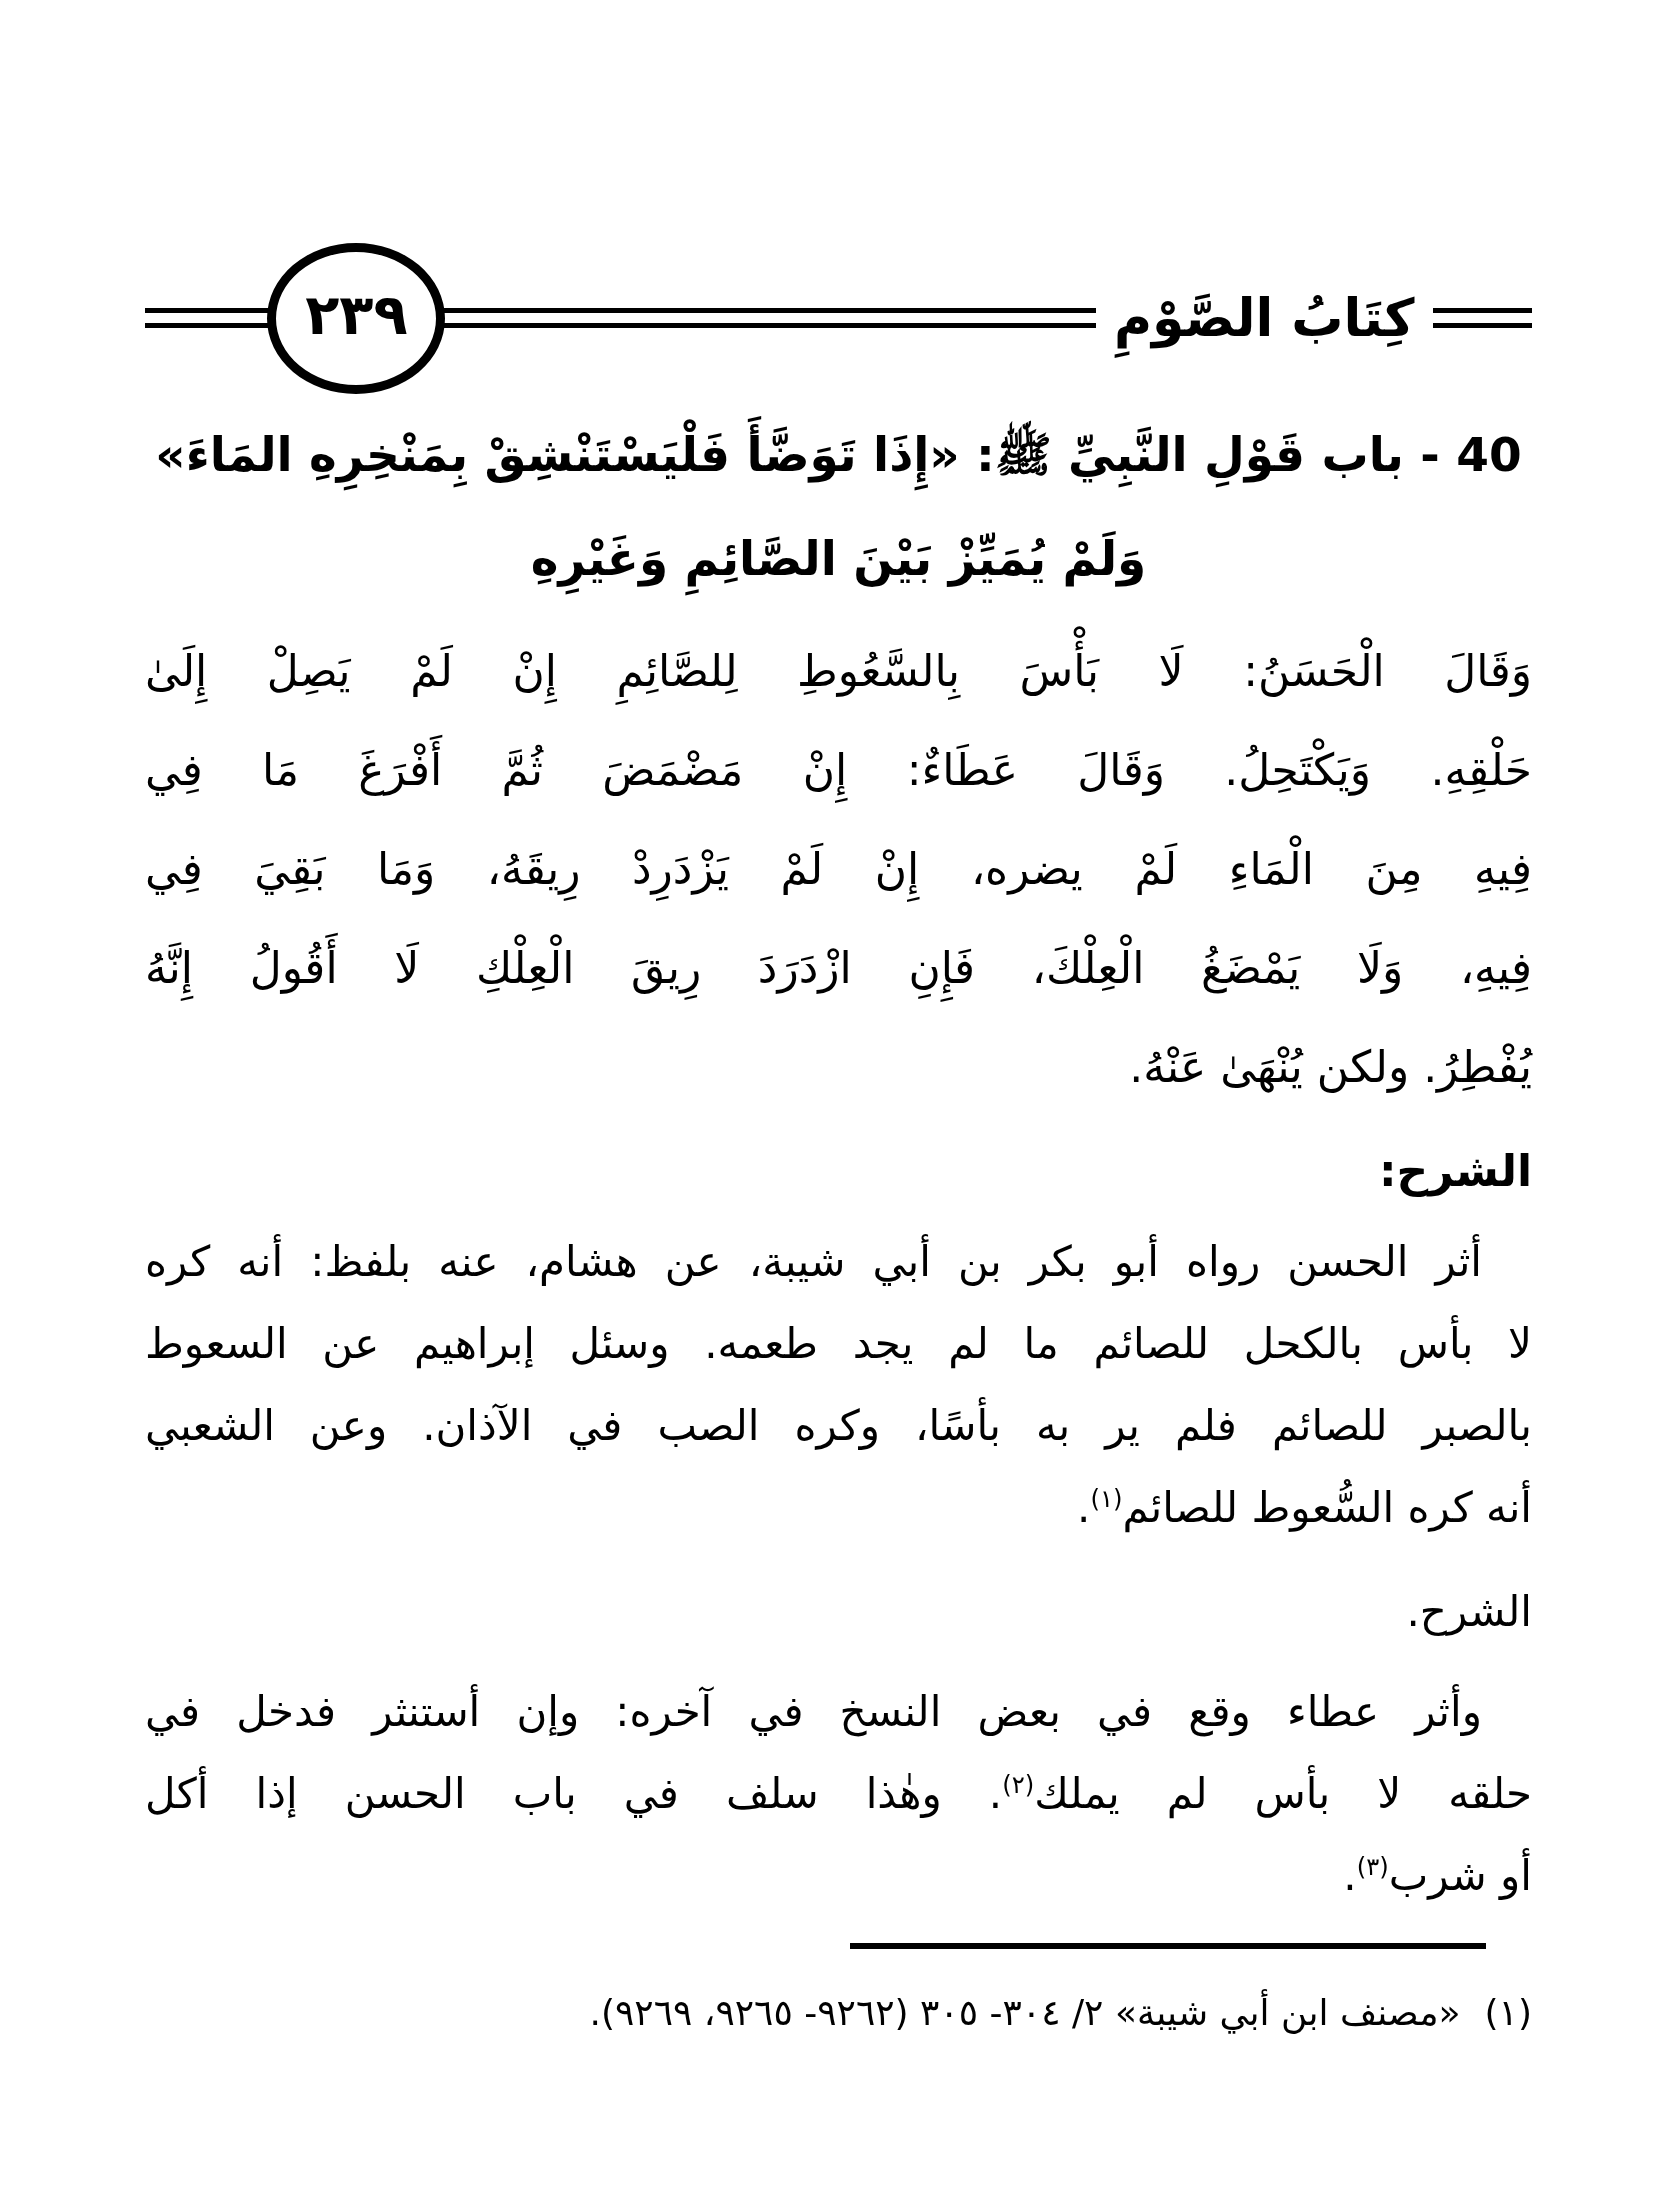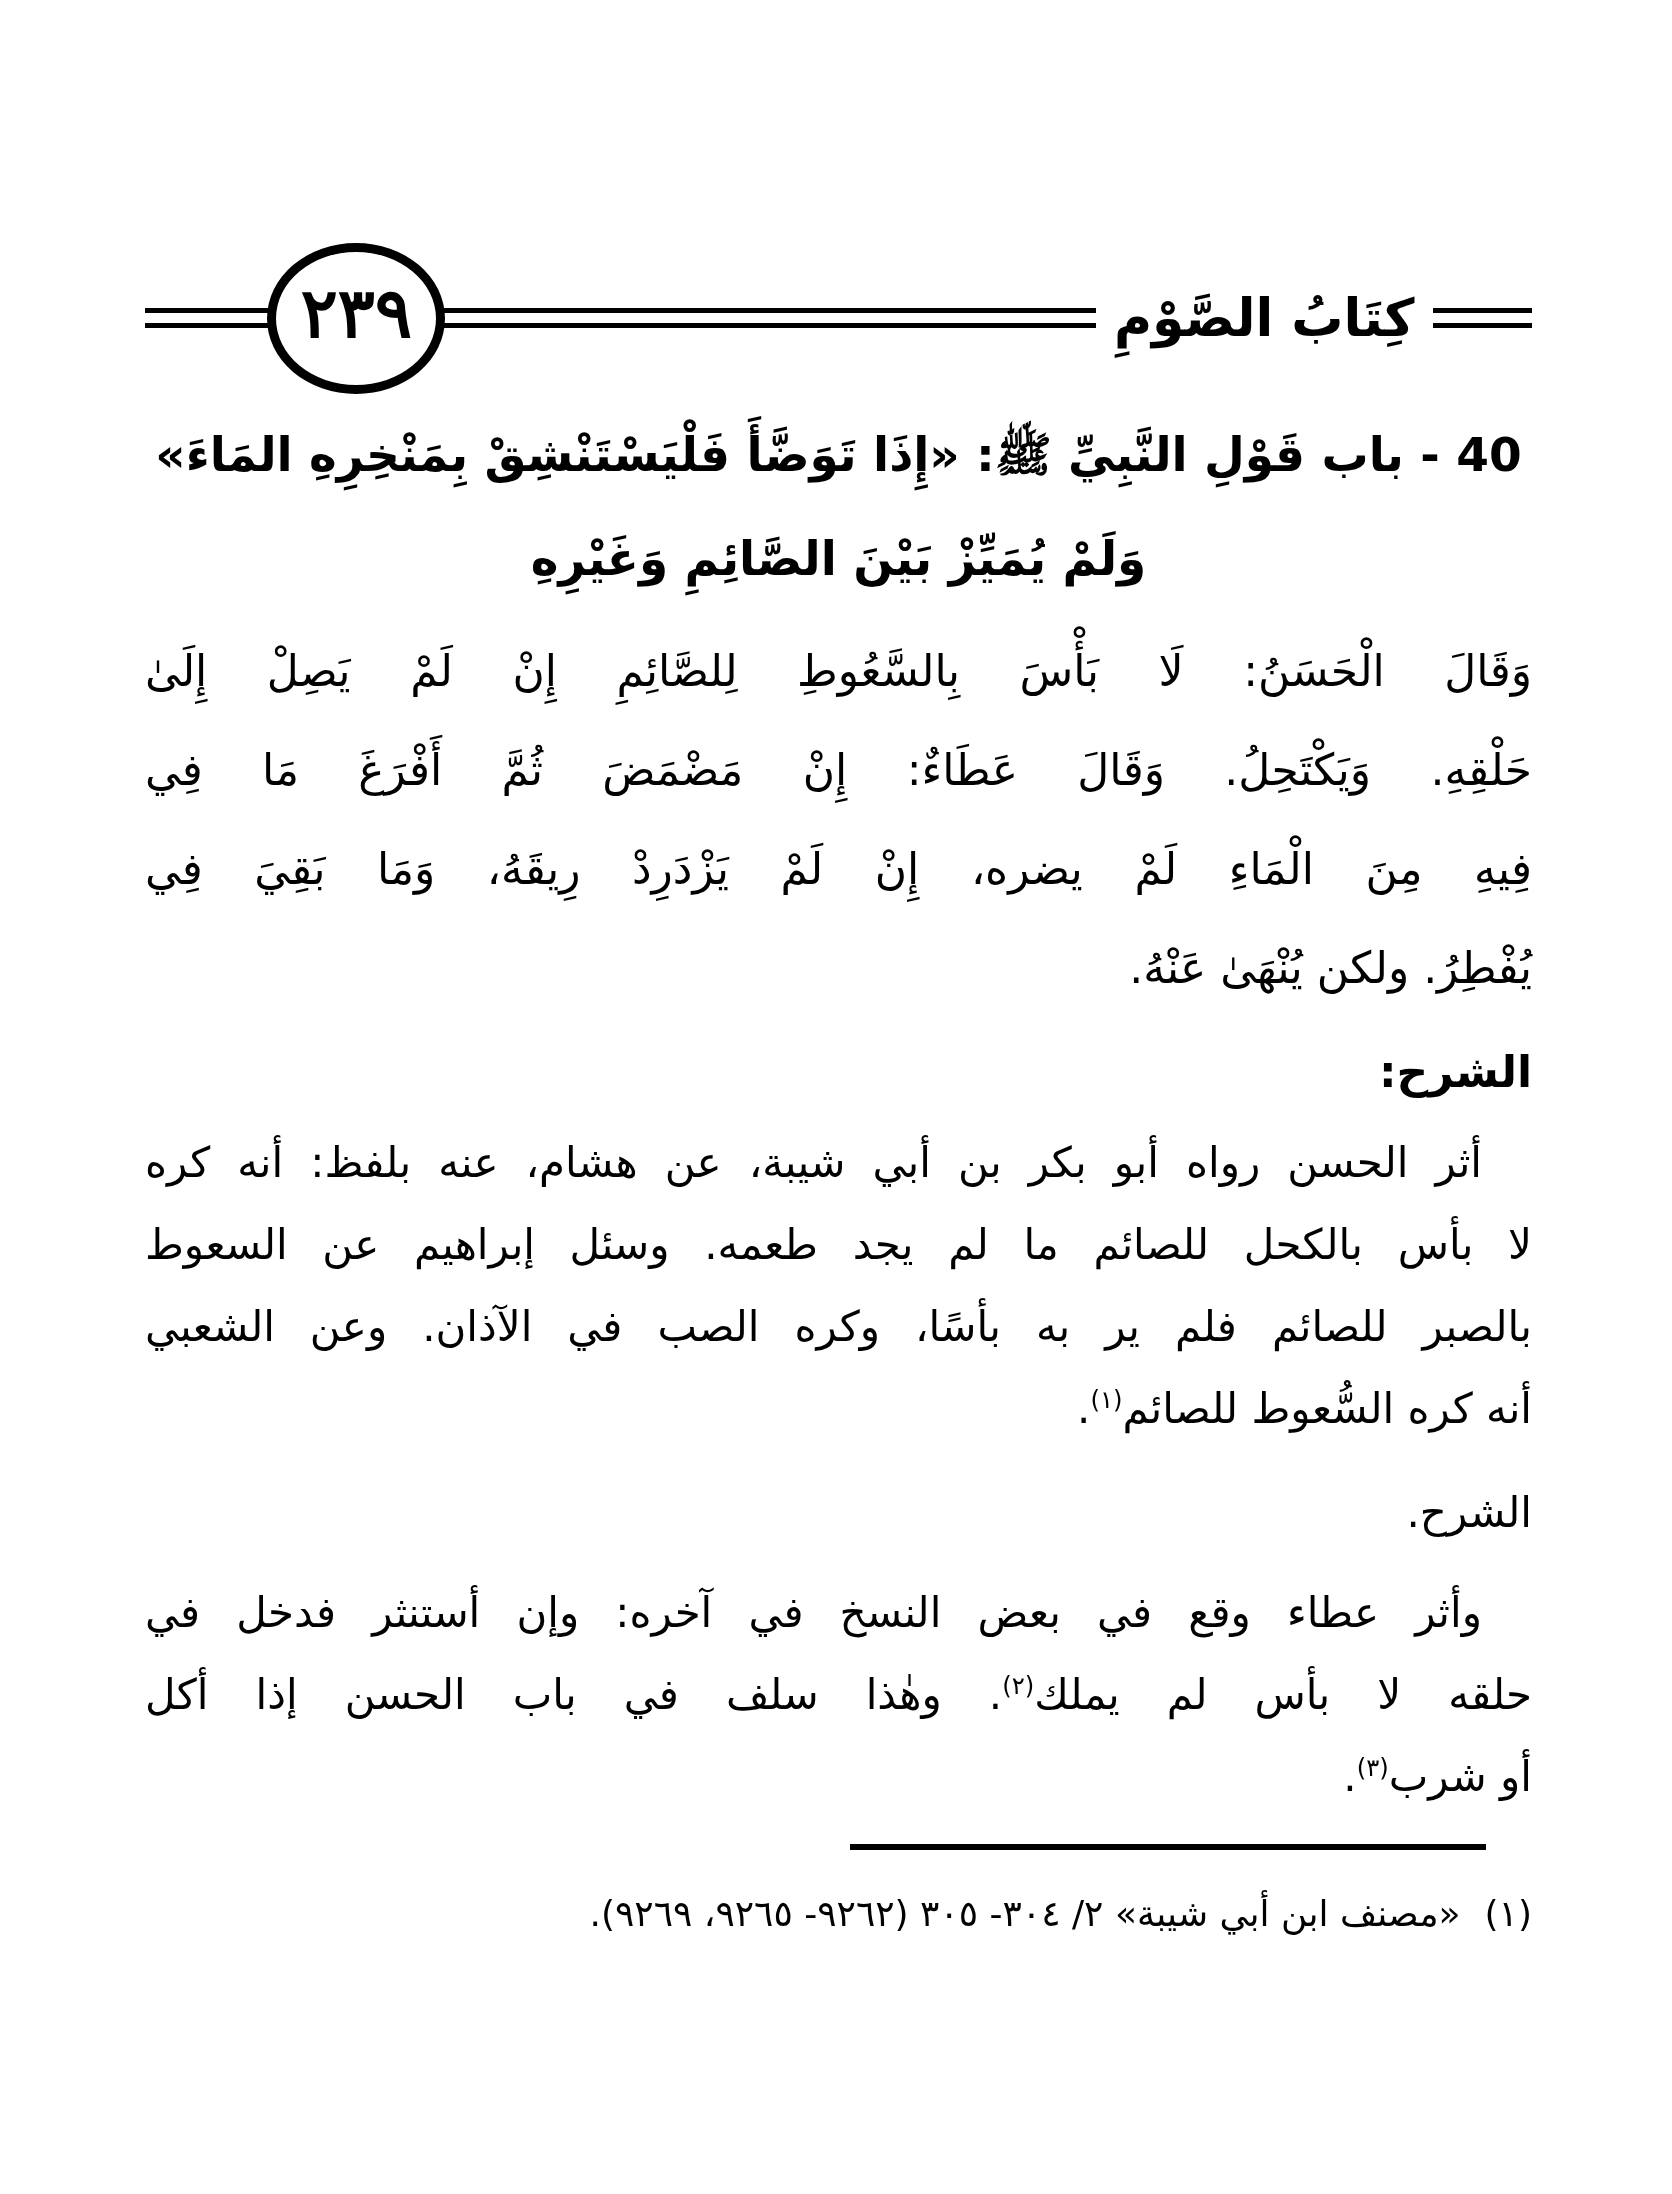--- a/index.html
+++ b/index.html
@@ -51,25 +51,24 @@
     border: 9.7px solid #000;
     border-radius: 50%;
     box-sizing: border-box;
     display: flex;
     align-items: center;
     justify-content: center;
     background: #fff;
     z-index: 2;
   }
   .page-badge span {
-    font-size: 69px;
+    font-size: 56px;
     font-weight: bold;
     line-height: 1;
     padding-bottom: 6.1px;
-    font-family: Liberation Serif, serif;
   }
 
   
   .chapter-title {
     margin-top: 5.3px;
     text-align: center;
     font-size: 47px;
     font-weight: bold;
     line-height: 105px;
     white-space: nowrap;
@@ -157,20 +156,21 @@
     <div class="dline stub-left"></div>
   </header>
 
   <div class="chapter-title">40 - باب قَوْلِ النَّبِيِّ ﷺ: «إِذَا تَوَضَّأَ فَلْيَسْتَنْشِقْ بِمَنْخِرِهِ المَاءَ»</div>
   <div class="chapter-subtitle">وَلَمْ يُمَيِّزْ بَيْنَ الصَّائِمِ وَغَيْرِهِ</div>
 
   <section class="matn">
     <div class="jline">وَقَالَ الْحَسَنُ: لَا بَأْسَ بِالسَّعُوطِ لِلصَّائِمِ إِنْ لَمْ يَصِلْ إِلَىٰ</div>
     <div class="jline">حَلْقِهِ. وَيَكْتَحِلُ. وَقَالَ عَطَاءٌ: إِنْ مَضْمَضَ ثُمَّ أَفْرَغَ مَا فِي</div>
     <div class="jline">فِيهِ مِنَ الْمَاءِ لَمْ يضره، إِنْ لَمْ يَزْدَرِدْ رِيقَهُ، وَمَا بَقِيَ فِي</div>
+    <div class="jline">فِيهِ، وَلَا يَمْضَغُ الْعِلْكَ، فَإِنِ ازْدَرَدَ رِيقَ الْعِلْكِ لَا أَقُولُ إِنَّهُ</div>
     <div class="endline">يُفْطِرُ. ولكن يُنْهَىٰ عَنْهُ.</div>
   </section>
 
   <div class="sharh-heading">الشرح:</div>
 
   <section class="commentary p1">
     <div class="jline indent">أثر الحسن رواه أبو بكر بن أبي شيبة، عن هشام، عنه بلفظ: أنه كره</div>
     <div class="jline">لا بأس بالكحل للصائم ما لم يجد طعمه. وسئل إبراهيم عن السعوط</div>
     <div class="jline">بالصبر للصائم فلم ير به بأسًا، وكره الصب في الآذان. وعن الشعبي</div>
     <div class="endline"><span>أنه كره السُّعوط للصائم</span><sup class="fnref">(١)</sup><span>.</span></div>

